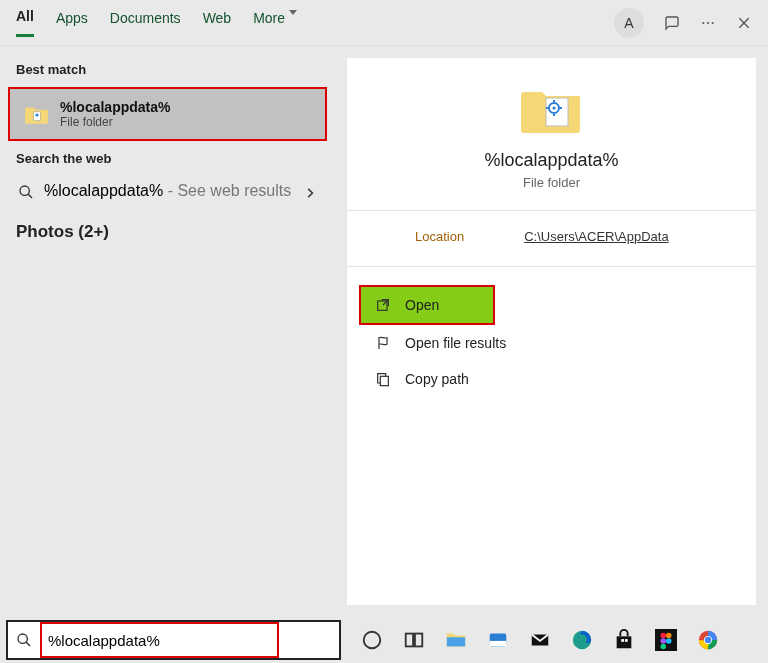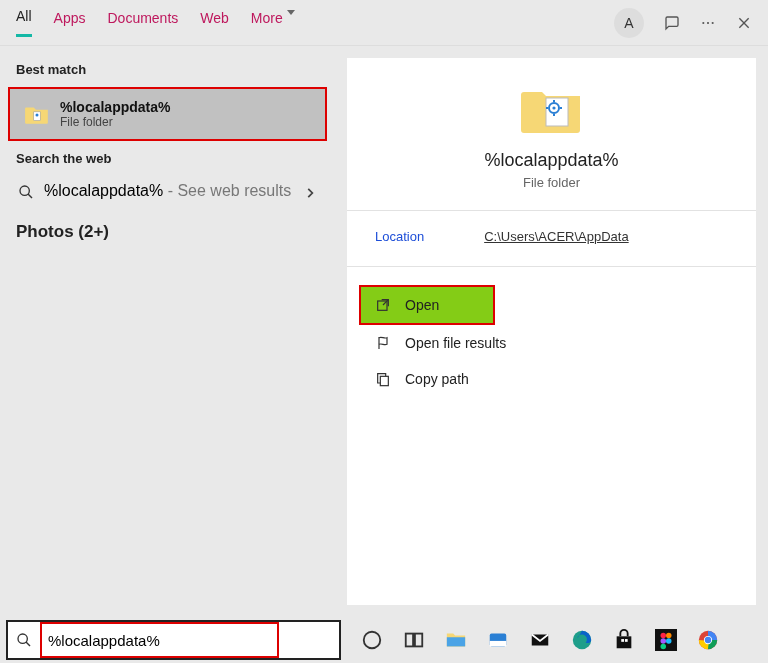--- a/index.html
+++ b/index.html
@@ -1,22 +1,22 @@
 <!DOCTYPE html>
 <html><head>
 <meta charset="utf-8">
 <style>
   * { box-sizing: border-box; margin: 0; padding: 0; font-family: "Segoe UI", Arial, sans-serif; }
   body { width: 768px; height: 663px; background: #e9e9e9; overflow: hidden; position: relative; }
 
   
   .header { height: 46px; display: flex; align-items: center; padding: 0 16px; border-bottom: 1px solid #ddd; }
   .tabs { display: flex; gap: 22px; align-items: center; }
-  .tab { color: #be185d; font-size: 14px; cursor: pointer; padding-bottom: 10px; }
-  .tab.active { color: #222; font-weight: 400; border-bottom: 3px solid #14b8a6; }
+  .tab { color: #14532d; font-size: 14px; cursor: pointer; padding-bottom: 10px; }
+  .tab.active { color: #222; font-weight: 700; border-bottom: 3px solid #15803d; }
   .tab-more { display: inline-flex; gap: 4px; }
   .header-spacer { flex: 1; }
   .header-icons { display: flex; gap: 20px; align-items: center; }
   .avatar { width: 30px; height: 30px; border-radius: 50%; background: #ddd; display: flex; align-items: center; justify-content: center; font-size: 14px; color: #333; }
   .hicon { width: 16px; height: 16px; color: #555; cursor: pointer; }
 
   
   .main { display: flex; height: calc(100% - 46px - 46px); }
   .left-pane { width: 335px; background: #e9e9e9; padding-top: 10px; }
   .right-pane { flex: 1; background: #e9e9e9; padding: 12px; }
@@ -32,21 +32,21 @@
   .photos-label { font-weight: 600; font-size: 17px; color: #222; padding: 12px 16px; }
 
   
   .preview-card { background: #fff; width: 100%; height: 100%; display: flex; flex-direction: column; }
   .preview-top { display: flex; flex-direction: column; align-items: center; padding: 24px 0 20px 0; }
   .big-folder { width: 64px; height: 54px; margin-bottom: 14px; }
   .preview-title { font-size: 18px; color: #222; }
   .preview-sub { font-size: 13px; color: #666; margin-top: 4px; }
   .preview-sep { height: 1px; background: #e2e2e2; margin: 0 0 18px 0; }
   .preview-meta { display: flex; gap: 60px; padding: 0 28px 22px 28px; font-size: 13px; }
-  .meta-key { color: #1d4ed8; }
+  .meta-key { color: #a16207; margin-left: 40px; }
   .meta-val { color: #333; text-decoration: underline; cursor: pointer; }
 
   .action-row { display: flex; align-items: center; gap: 14px; padding: 10px 28px; font-size: 14px; color: #222; cursor: pointer; }
   .action-row.highlight { background: #84cc16; border: 2px solid #d00; width: 90px; box-sizing: content-box; margin-left: 12px; padding-left: 14px; }
   .action-row svg { width: 16px; height: 16px; flex-shrink: 0; }
 
   
   .bottom { position: absolute; bottom: 0; left: 0; right: 0; height: 46px; display: flex; align-items: center; background: #e9e9e9; }
   .search-wrap { width: 335px; height: 40px; border: 2px solid #222; margin: 2px 6px; display: flex; align-items: center; background: #fff; }
   .search-wrap .sicon { margin: 0 8px; }

